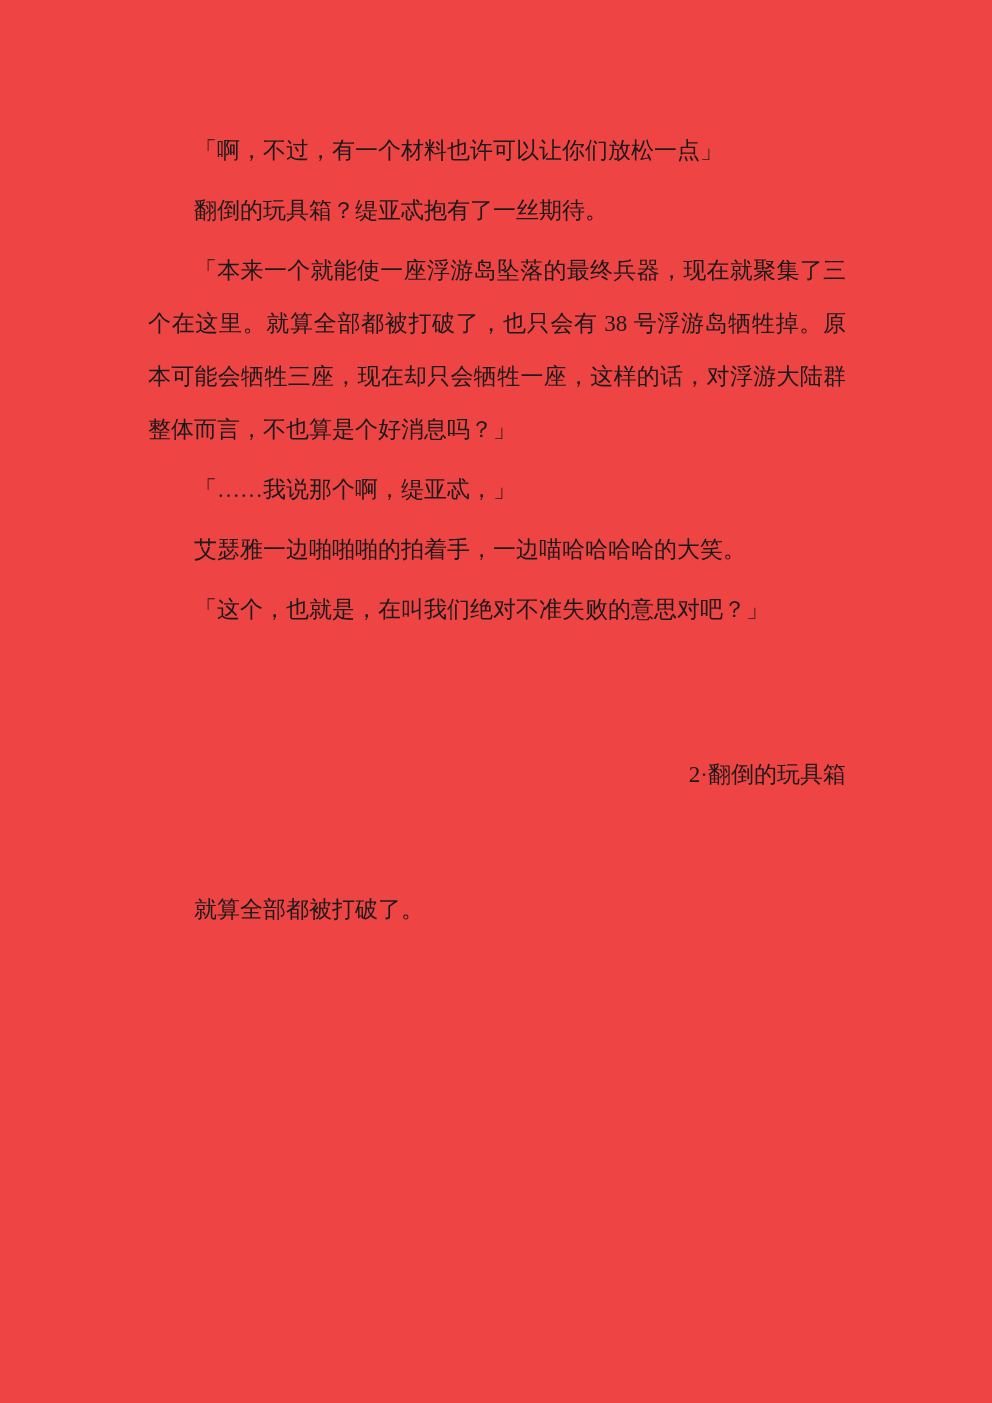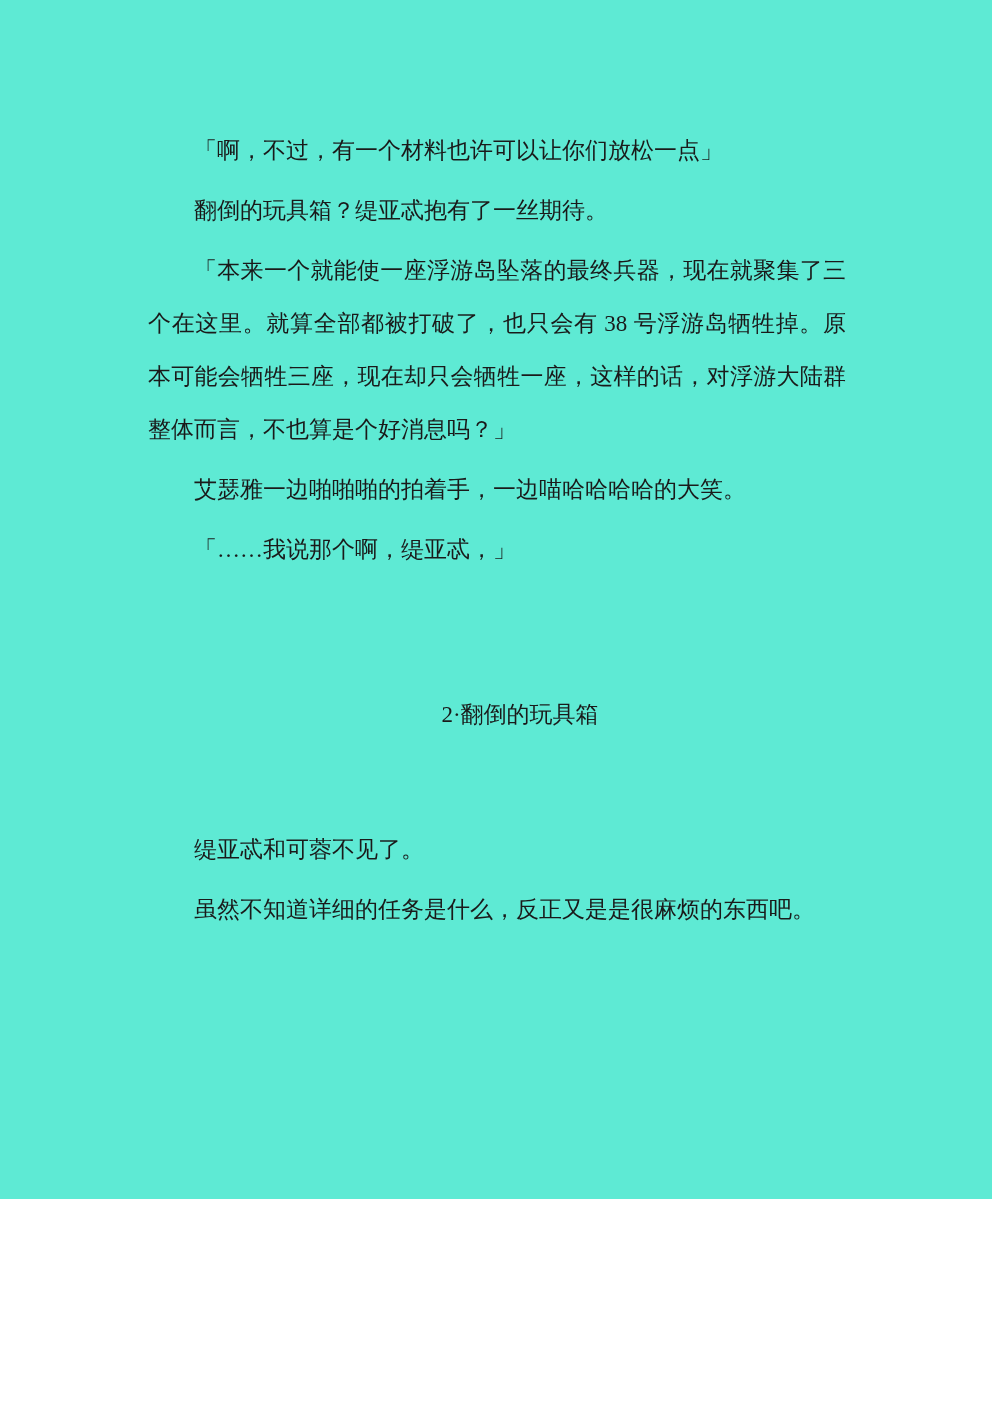--- a/index.html
+++ b/index.html
@@ -3,22 +3,22 @@
 <meta charset="utf-8">
 <style>
   html, body {
     margin: 0;
     padding: 0;
     background: #ffffff;
   }
   .page {
     position: relative;
     width: 992px;
-    height: 1199px;
-    background: #5eead4;
+    height: 1403px;
+    background: #ef4444;
     overflow: hidden;
     font-family: "Liberation Serif", "DejaVu Serif", serif;
     color: #1a1a1a;
   }
   .content {
     position: absolute;
     left: 148px;
     top: 124px;
     width: 698px;
     font-size: 23px;
@@ -26,33 +26,33 @@
   p.para {
     margin: 0 0 7px 0;
     line-height: 53px;
     text-align: justify;
     text-indent: 46px;
     word-break: break-all;
   }
   p.heading {
     margin: 112px 0 82px 0;
     line-height: 53px;
-    text-align: center;
+    text-align: right;
     text-indent: 46px;
   }
   .seg-italic {
   }
 </style>
 </head>
 <body>
 
 <div class="page">
   <div class="content" id="novel-text">
       <p class="para"><span>「啊，不过，有一个材料也许可以让你们放松一点」</span></p>
       <p class="para"><span>翻倒的玩具箱？缇亚忒抱有了一丝期待。</span></p>
       <p class="para"><span>「本来一个就能使一座浮游岛坠落的最终兵器，现在就聚集了三个在这里。就算全部都被打破了，也只会有 </span><span class="seg-italic">38</span><span> 号浮游岛牺牲掉。原本可能会牺牲三座，现在却只会牺牲一座，这样的话，对浮游大陆群整体而言，不也算是个好消息吗？」</span></p>
+      <p class="para"><span>「……我说那个啊，缇亚忒，」</span></p>
       <p class="para"><span>艾瑟雅一边啪啪啪的拍着手，一边喵哈哈哈哈的大笑。</span></p>
-      <p class="para"><span>「……我说那个啊，缇亚忒，」</span></p>
+      <p class="para"><span>「这个，也就是，在叫我们绝对不准失败的意思对吧？」</span></p>
       <p class="heading"><span class="seg-italic">2</span><span>·翻倒的玩具箱</span></p>
-      <p class="para"><span>缇亚忒和可蓉不见了。</span></p>
-      <p class="para"><span>虽然不知道详细的任务是什么，反正又是是很麻烦的东西吧。</span></p>
+      <p class="para"><span>就算全部都被打破了。</span></p>
     </div>
 </div>
 
 </body></html>

